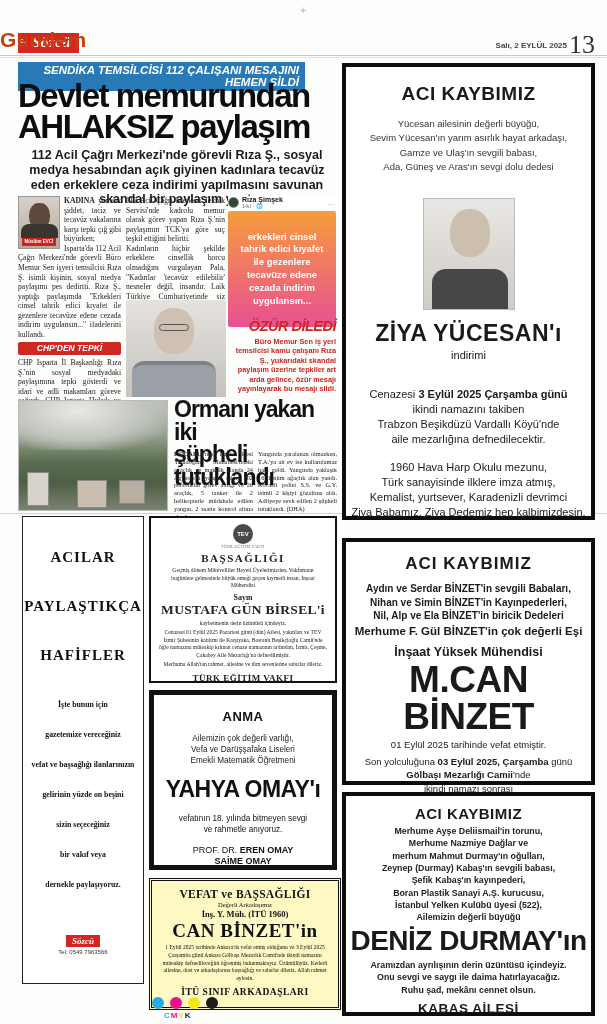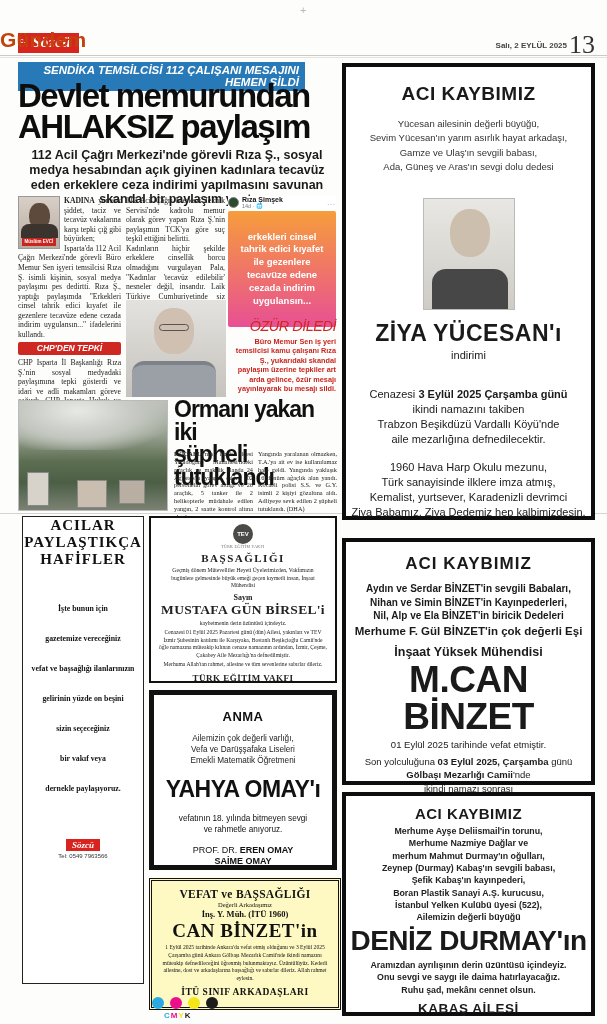--- a/index.html
+++ b/index.html
@@ -55,21 +55,21 @@
     color:#fff;font-weight:bold;font-size:9.5px;text-align:center;line-height:1.35;padding:6px;}
   
   .riza-photo{position:absolute;left:126px;top:300px;width:100px;height:97px;
     background:linear-gradient(#e4e2de,#c6c3be);overflow:hidden;}
   .riza-photo .head{position:absolute;left:28px;top:8px;width:40px;height:46px;border-radius:45%;background:#cfc0b2;}
   .riza-photo .glasses{position:absolute;left:33px;top:24px;width:30px;height:7px;border:1.5px solid #555;
     border-radius:4px;background:transparent;}
   .riza-photo .vest{position:absolute;left:6px;bottom:-4px;width:84px;height:40px;border-radius:12px 12px 0 0;
     background:#9aa0a6;border-top:4px solid #7c8288;}
   .apology{position:absolute;left:232px;top:318px;width:104px;text-align:right;}
-  .apology-title{color:#cf2822;font-size:14.5px;font-weight:normal;font-style:italic;letter-spacing:-.5px;}
+  .apology-title{color:#cf2822;font-size:14.5px;font-weight:bold;font-style:italic;letter-spacing:-.5px;}
   .apology-text{color:#c9251f;font-size:7.3px;font-weight:bold;line-height:1.3;margin-top:3px;}
 
   
   .fire-photo{position:absolute;left:18px;top:400px;width:150px;height:111px;border:1px solid #bbb;
     background:
       linear-gradient(180deg,#b8bdb6 0%,#9aa393 30%,#5d6f52 55%,#4c5f45 75%,#7b8273 100%);overflow:hidden;}
   .fire-photo .smoke{position:absolute;left:0;top:0;width:100%;height:45%;
     background:radial-gradient(ellipse at 40% 20%,#e8e9e5 0%,#c2c6bf 50%,transparent 80%);}
   .fire-photo .b1{position:absolute;left:8px;bottom:4px;width:22px;height:34px;background:#d8d3ca;border:1px solid #888;}
   .fire-photo .b2{position:absolute;left:58px;bottom:2px;width:30px;height:28px;background:#c9beb0;border:1px solid #888;}
@@ -79,21 +79,21 @@
   .firecol{position:absolute;top:450px;width:79px;height:62px;font-family:"Liberation Serif",serif;
     font-size:6.3px;line-height:1.25;text-align:justify;color:#222;}
   .firecol .lead-first{font-weight:bold;}
   .fc1{left:174px;} .fc2{left:258px;}
 
   .mid-rule{position:absolute;left:0;right:0;top:513px;height:1px;background:#d4d4d1;}
 
   
   .promo{position:absolute;left:22px;top:516px;width:122px;height:468px;border:1.5px solid #222;
     background:#fff;text-align:center;font-family:"Liberation Serif",serif;}
-  .promo-word{font-size:15px;font-weight:bold;letter-spacing:1px;}
+  .promo-word{font-size:15px;font-weight:bold;letter-spacing:1px;margin-top:32px;}
   .promo-line{font-size:7.8px;font-weight:bold;margin-top:21px;}
   .promo-logo{display:inline-block;background:#d8231f;color:#fff;font-style:italic;font-weight:bold;
     font-size:9px;padding:1px 6px;margin-top:46px;font-family:"Liberation Serif",serif;}
   .promo-tel{font-size:6px;color:#333;margin-top:1px;font-family:"Liberation Sans",sans-serif;}
 
   
   .tev-box{position:absolute;left:149px;top:516px;width:188px;height:167px;border:2px solid #111;
     background:#fff;text-align:center;font-family:"Liberation Serif",serif;color:#222;}
   .tev-logo{width:20px;height:20px;border-radius:50%;background:#4a4a48;color:#fff;font-size:6px;
     font-weight:bold;line-height:20px;margin:6px auto 1px;font-family:"Liberation Sans",sans-serif;}

